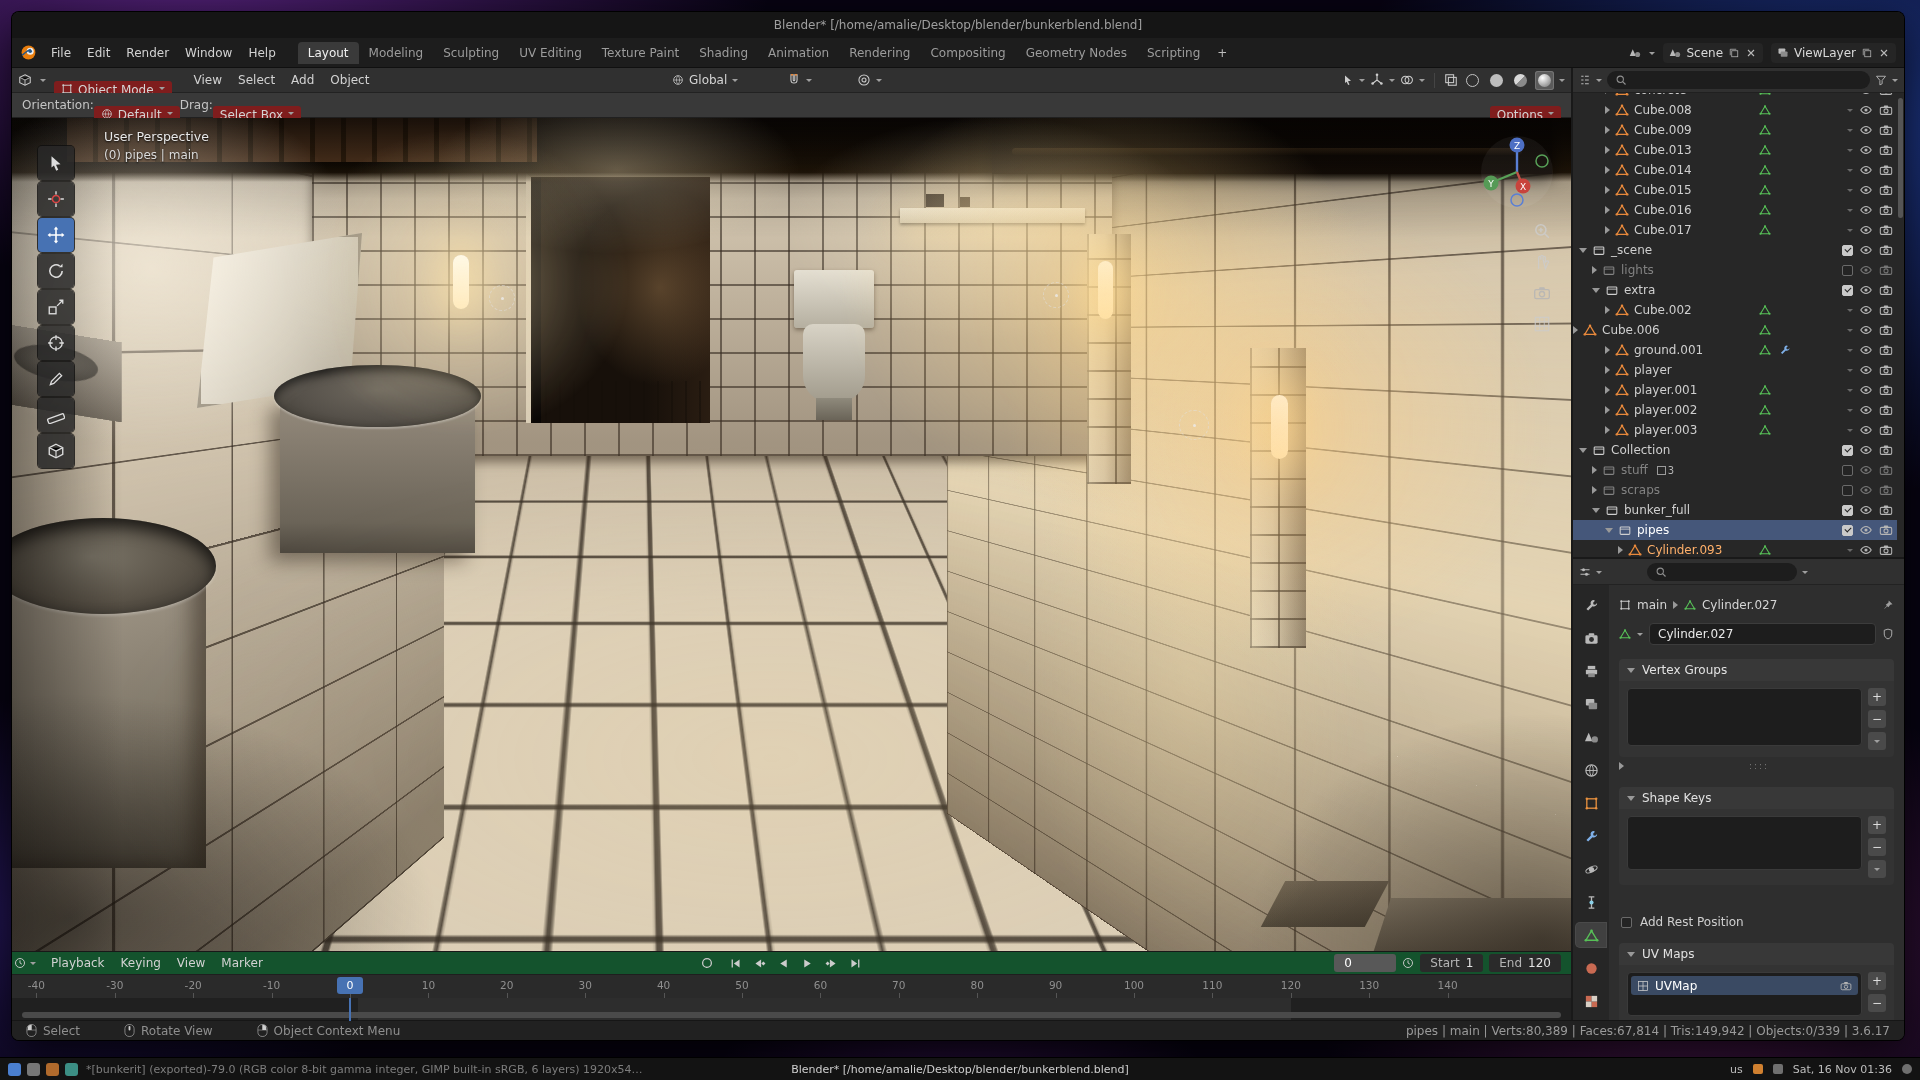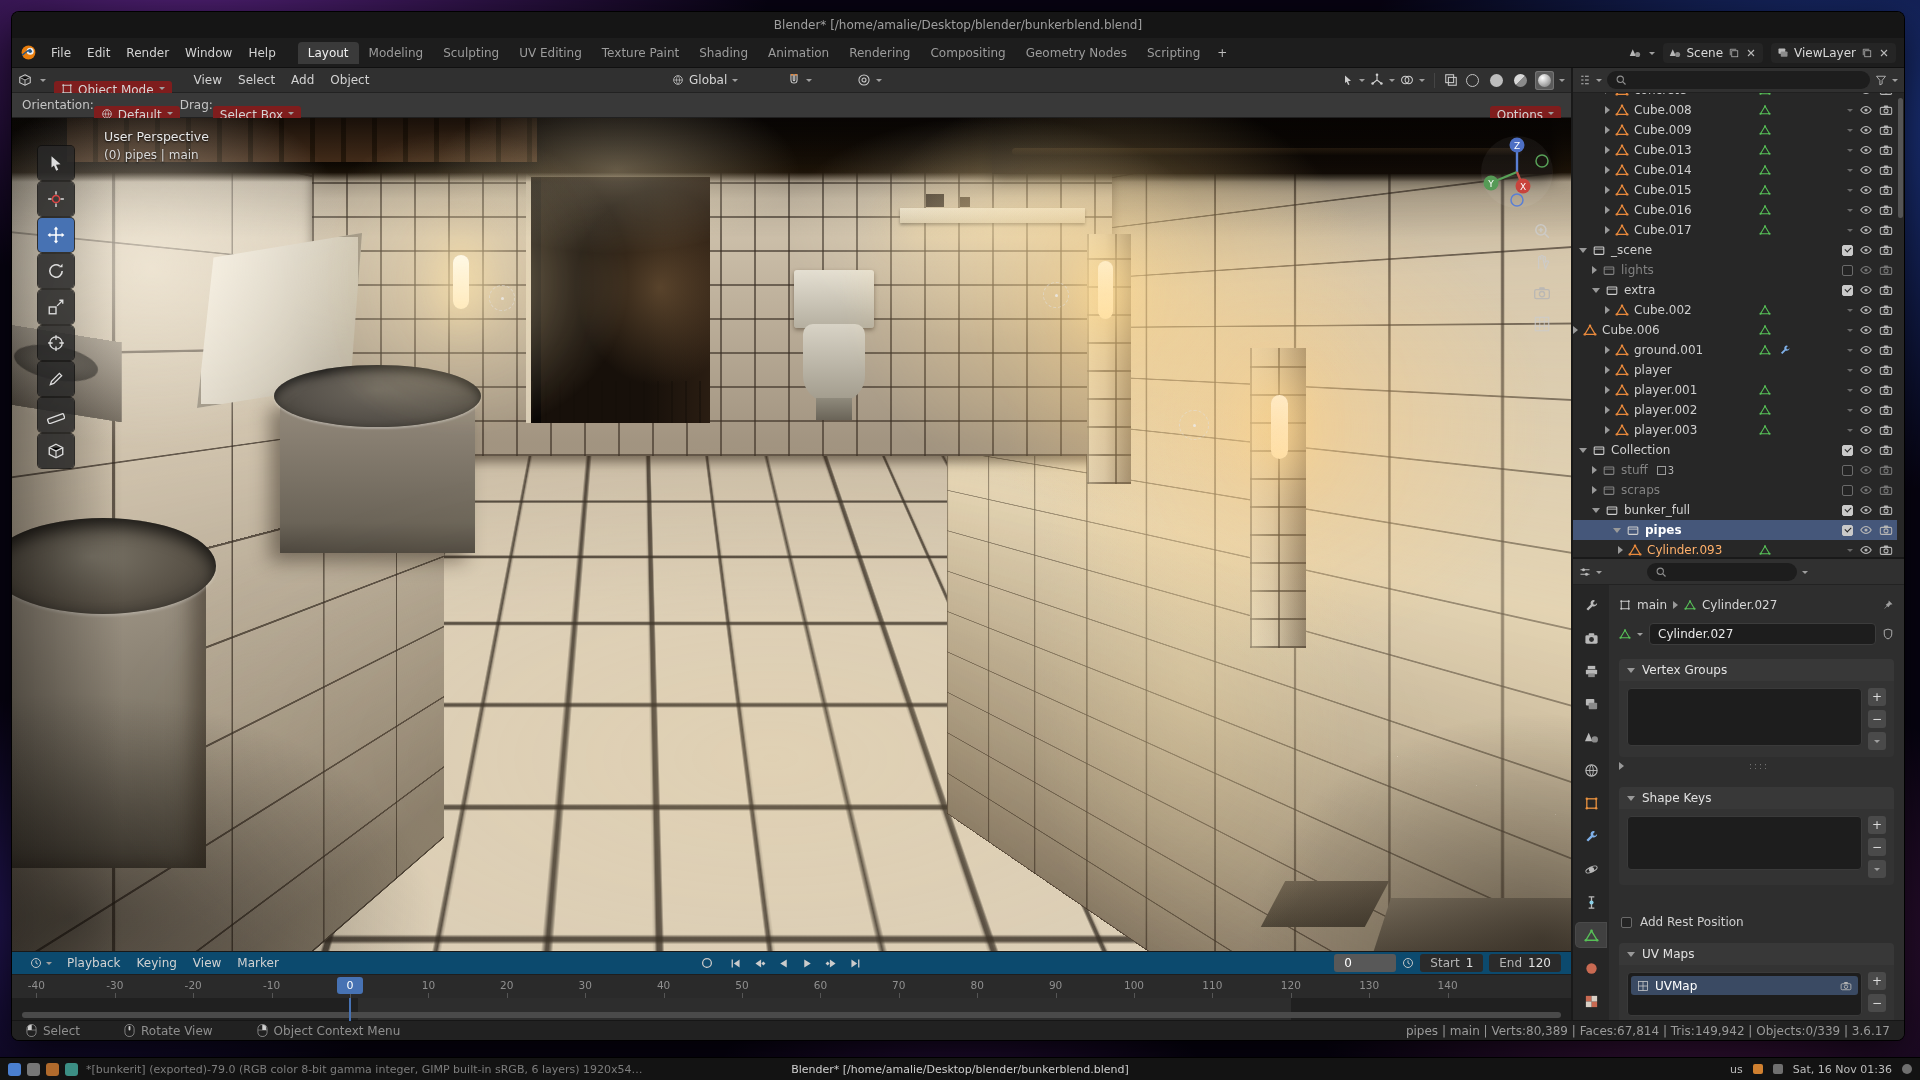--- a/index.html
+++ b/index.html
@@ -202,22 +202,22 @@
   .tool-btn.active { background:#4772b3; }
   .tool-btn .icon { width:18px; height:18px; }
 
   .nav-gizmo { position:absolute; right:16px; top:16px; z-index:10; width:76px; height:76px; }
   .side-icons { position:absolute; right:20px; top:104px; z-index:10; display:flex; flex-direction:column; gap:13px; }
   .side-icons .icon { width:18px; height:18px; opacity:.85; }
 
   
   .timeline { position:absolute; left:0; top:939px; width:1559px; height:69px; background:#242424;
     border-top:1px solid #181818; }
-  .tl-header { position:absolute; left:0; top:0; width:100%; height:22px; background:#0c4a6e;
-    display:flex; align-items:center; padding:0 18px; gap:4px; }
+  .tl-header { position:absolute; left:0; top:0; width:100%; height:22px; background:#14532d;
+    display:flex; align-items:center; padding:0 2px; gap:4px; }
   .tl-menus { display:flex; gap:2px; margin-left:4px; }
   .tl-menus .menu-item { padding:2px 7px; font-size:12px; }
   .tl-transport { position:absolute; left:712px; top:0; height:22px; display:flex; align-items:center; gap:2px; }
   .tp-btn { width:22px; height:18px; display:flex; align-items:center; justify-content:center; border-radius:3px; }
   .tp-btn .icon { width:13px; height:13px; }
   .tl-fields { position:absolute; right:10px; top:0; height:22px; display:flex; align-items:center; gap:6px; }
   .field { background:#2a2a2a; border-radius:3px; padding:2px 10px; color:#e3e3e3; display:flex; gap:6px; }
   .field.frame { width:62px; background:#585858; color:#fff; }
   .field .flabel { color:#b5b5b5; }
   .tl-ruler { position:absolute; left:0; top:22px; width:100%; height:24px; background:#2a2a2a;
@@ -1572,21 +1572,21 @@
               </span>
               <span class="icon ">
                 <svg viewBox="0 0 16 16">
                   <rect x="1.5" y="5" width="13" height="8" rx="1.5" fill="none" stroke="#b5b5b5" stroke-width="1.2"></rect>
                   <circle cx="8" cy="9" r="2.3" fill="none" stroke="#b5b5b5" stroke-width="1.2"></circle>
                   <rect x="5.5" y="2.8" width="5" height="2.2" rx="0.8" fill="#b5b5b5"></rect>
                 </svg>
               </span>
             </span>
           </div>
-          <div class="out-row sel" style="padding-left: 40px; font-weight: bold;">
+          <div class="out-row sel" style="padding-left: 32px;">
             <span class="tri down"></span>
             <span class="icon ">
               <svg viewBox="0 0 16 16">
                 <rect x="2.5" y="4.5" width="11" height="8.5" rx="1" fill="none" stroke="#cfcfcf" stroke-width="1.2"></rect>
                 <path d="M2.5 7h11" stroke="#cfcfcf" stroke-width="1"></path>
               </svg>
             </span>
             <span class="name">pipes</span>
             <span class="out-right">
               <span class="cbox checked"></span>

